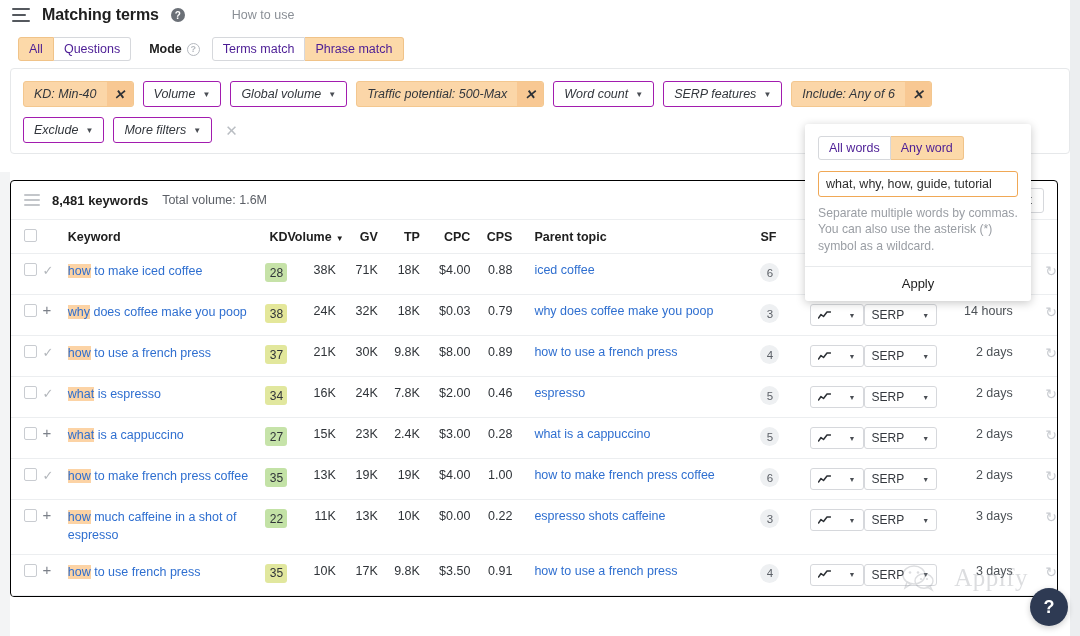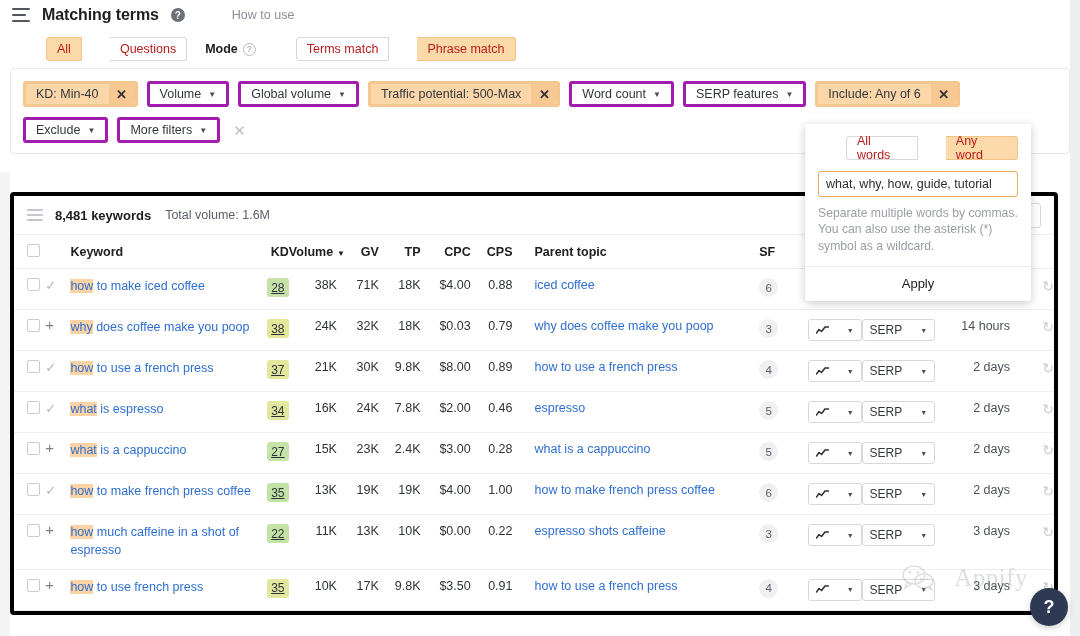--- a/index.html
+++ b/index.html
@@ -34,23 +34,23 @@
     margin-left:12px; margin-right:6px;
   }
   .howto { font-size:12.5px; color:#8a8f96;margin-left:41px; }
 
   
   .modebar {
     height: 38px; display:flex; align-items:center; padding-left:18px; gap:0;
     background:#fff;
   }
   .segbtn {
-    height:22px; padding:11px 10px; font-size:12.5px; color:#b91c1c;
+    height:22px; padding:11px 10px; font-size:12.5px; color:#4c1d95;
     border:1px solid #d6d8dc; background:#fff;
-    display:inline-flex; align-items:center; cursor:pointer;margin-left:28px;
+    display:inline-flex; align-items:center; cursor:pointer;
   }
   .segbtn.first { border-radius:3px 0 0 3px; }
   .segbtn.last { border-radius:0 3px 3px 0; border-left:none; }
   .segbtn.active { background:#fcd9a9; border-color:#f0c389; }
   .modelabel { font-size:12.5px; font-weight:700; color:#202020; margin-left:18px; }
   .q-mark {
     width:13px;height:13px;border-radius:50%;border:1.4px solid #b5b9bf;color:#b5b9bf;
     font-size:9px;font-weight:700;display:inline-flex;align-items:center;justify-content:center;
     margin:0 12px 0 5px;
   }
@@ -61,22 +61,22 @@
     background:#fff;
     border:1px solid #e6e8ea;
     border-radius:4px;
     padding: 12px 12px 10px 12px;
     position:relative;
   }
   .filterrow { display:flex; align-items:center; gap:9px; }
   .filterrow + .filterrow { margin-top:10px; }
   .chip {
     height:26px; display:inline-flex; align-items:center;
-    border:3px solid #a21caf; background:#fff; border-radius:3px;
-    font-size:12.5px; color:#33373d; padding:0 10px; cursor:pointer; white-space:nowrap;
+    border:1px solid #a21caf; background:#fff; border-radius:3px;
+    font-size:12.5px; color:#33373d; padding:0 10px; cursor:pointer; white-space:nowrap;font-style:italic;
   }
   .chip .caret { margin-left:7px; font-size:8px; color:#4a4e54; }
   .chip.sel { background:#fbd6a8; border-color:#f3c78f; padding:0; }
   .chip.sel .txt { padding:0 10px; display:inline-flex; align-items:center; height:100%; }
   .chip.sel .xbtn {
     width:26px; height:100%; display:inline-flex;align-items:center;justify-content:center;
     background:#f8c893; font-size:13px; font-weight:700; color:#2e3136;
     border-radius:0 3px 3px 0; cursor:pointer;
   }
   .x-plain { color:#b9bdc2; font-size:15px; cursor:pointer; padding:0 4px; line-height:1;}
@@ -99,22 +99,22 @@
     font-family:"Liberation Sans", sans-serif; outline:none; background:#fff;
   }
   .dd-hint { font-size:12.2px; color:#9a9ea4; line-height:1.35; margin-top:8px; }
   .dd-apply {
     border-top:1px solid #e8eaec; text-align:center; padding:9px 0 10px;
     font-size:13px; font-weight:400; color:#202020; cursor:pointer;
   }
 
   
   .card {
-    position:absolute; left:10px; top:192px; width:1048px;
-    background:#fff; border:4px solid #000000; border-radius:4px;
+    position:absolute; left:10px; top:180px; width:1048px;
+    background:#fff; border:1px solid #000000; border-radius:4px;
     overflow:hidden;
   }
   .card-head { height:38px; display:flex; align-items:center; padding:0 13px; }
   .lines3 { width:16px;height:12px;display:flex;flex-direction:column;justify-content:space-between;margin-right:12px;cursor:pointer;}
   .lines3 i { display:block;height:2px;background:#c3c6ca;border-radius:1px;width:16px;}
   .kwcount { font-size:13px; font-weight:700; color:#202020; }
   .totalvol { font-size:12.5px; color:#5c6067; margin-left:14px; }
   .export-btn {
     margin-left:auto; height:25px; padding:0 11px; border:1px solid #d6d8dc;
     border-radius:3px; font-size:12.5px; color:#33373d; background:#fff;
@@ -150,21 +150,21 @@
   .c-upd   { width:74px; }
   .c-ref   { width:42px; }
 
   .cbox { width:13px;height:13px;border:1px solid #c9ccd1;border-radius:2px;background:#fff;display:inline-block;cursor:pointer;}
   .tick { color:#b2b6bb; font-size:13px; cursor:pointer; }
   .plus { color:#7b8089; font-size:15px; line-height:12px; cursor:pointer; }
   .kwlink { color:#2f6fd0; font-size:12.5px; line-height:1.42; cursor:pointer; display:inline; }
   .kwlink .hl { background:#fcd3a5; }
   .kdbadge {
     display:inline-flex;align-items:center;justify-content:center;
-    min-width:22px;height:19px;border-radius:3px;font-size:12px;color:#2f3338;padding:0 4px;text-decoration:underline;
+    min-width:22px;height:19px;border-radius:3px;font-size:12px;color:#2f3338;padding:0 4px;
   }
   .ptlink { color:#2f6fd0; font-size:12.5px; cursor:pointer; }
   .sfbadge {
     display:inline-flex;align-items:center;justify-content:center;
     width:19px;height:19px;border-radius:50%;background:#eef0f2;color:#5c6067;font-size:11.5px;
   }
   .minibtn {
     display:inline-flex;align-items:center;justify-content:center;gap:18px;
     height:22px;padding:0 7px;border:1px solid #d6d8dc;border-radius:3px;background:#fff;
     font-size:12px;color:#33373d;cursor:pointer;

